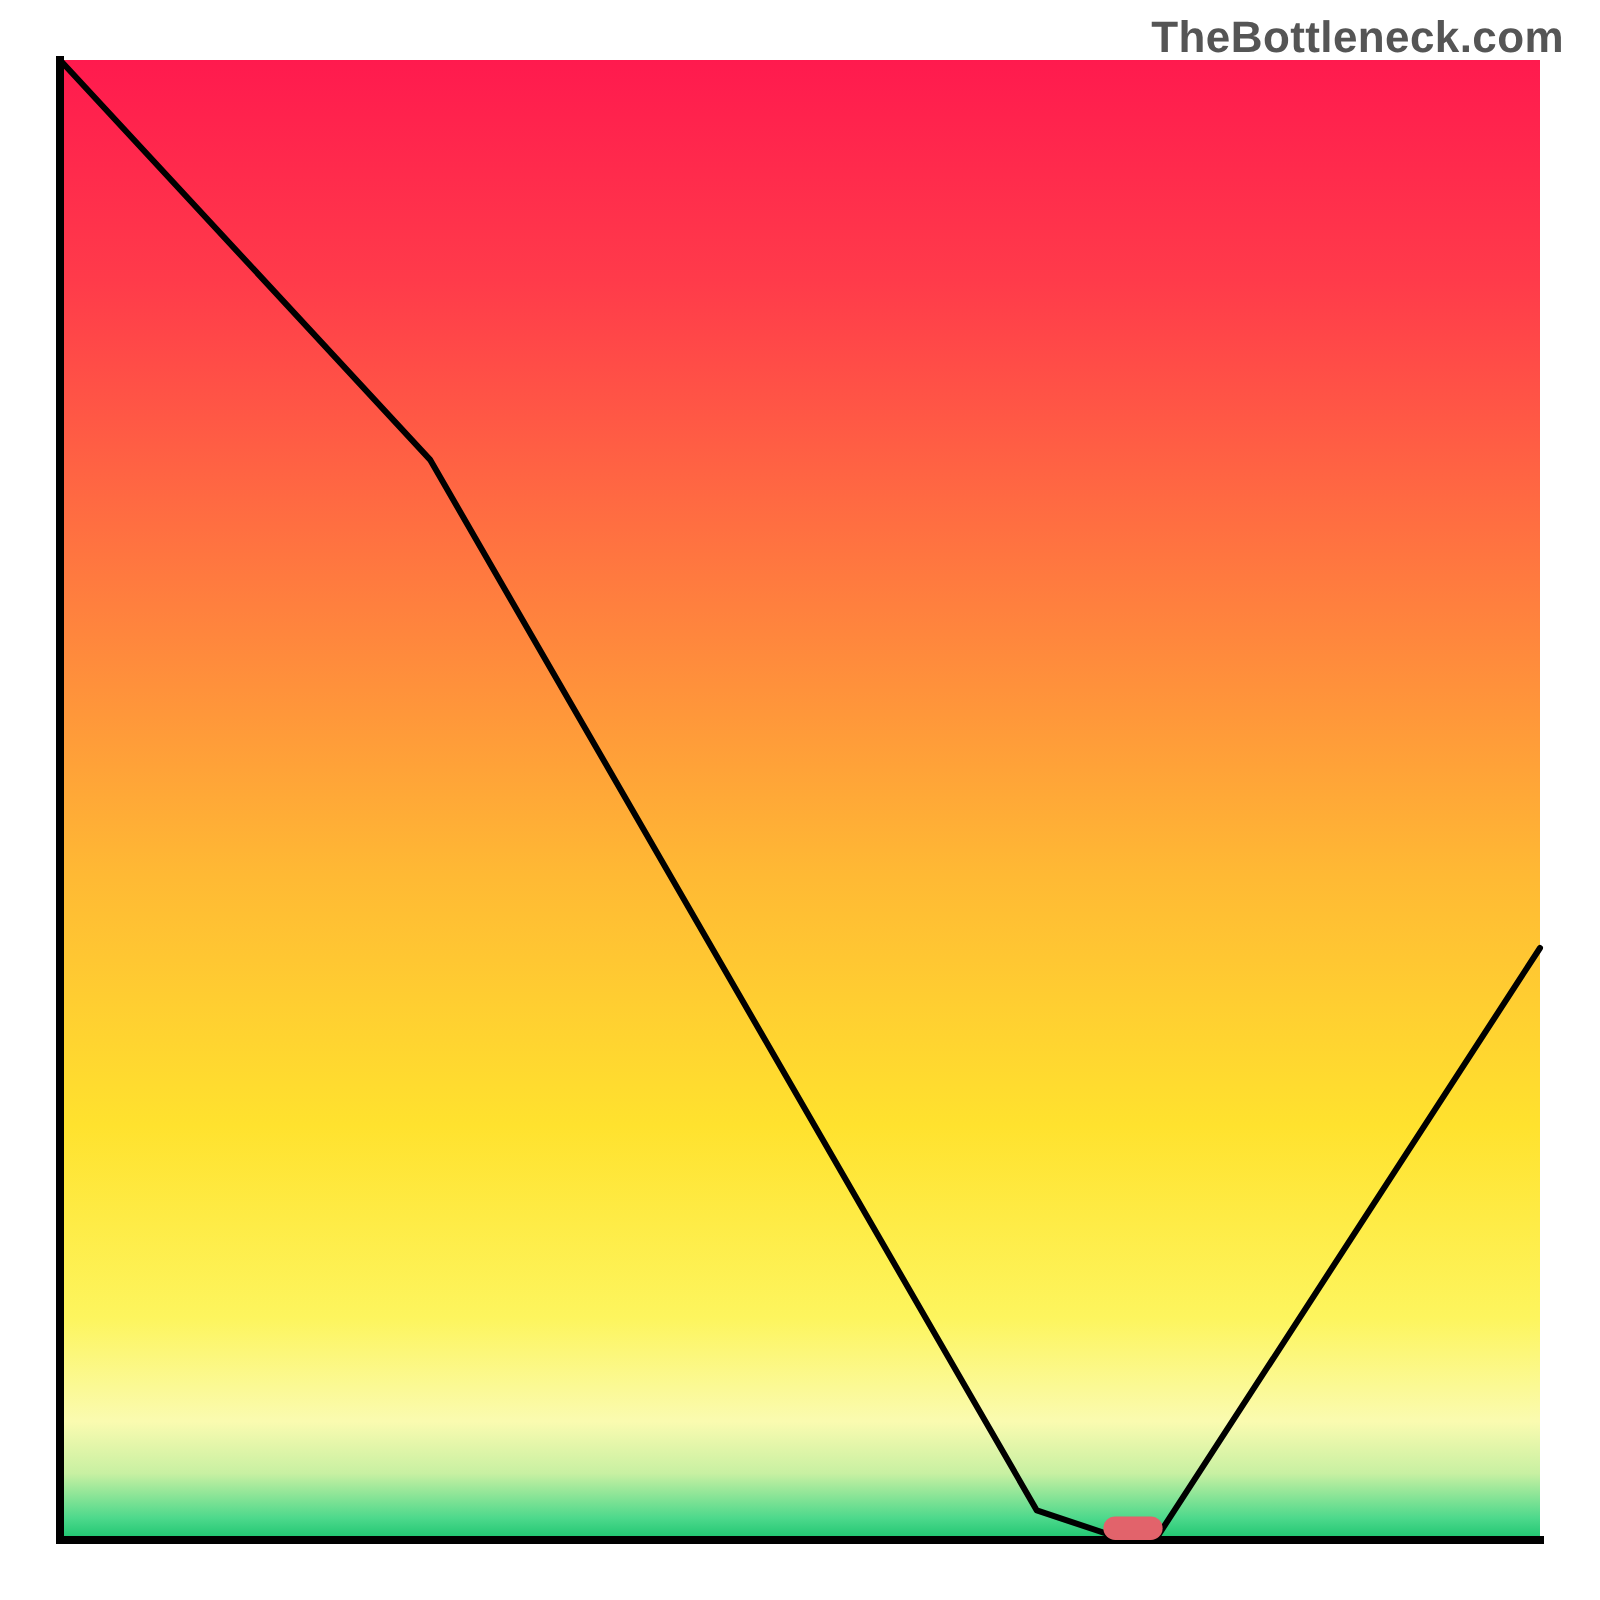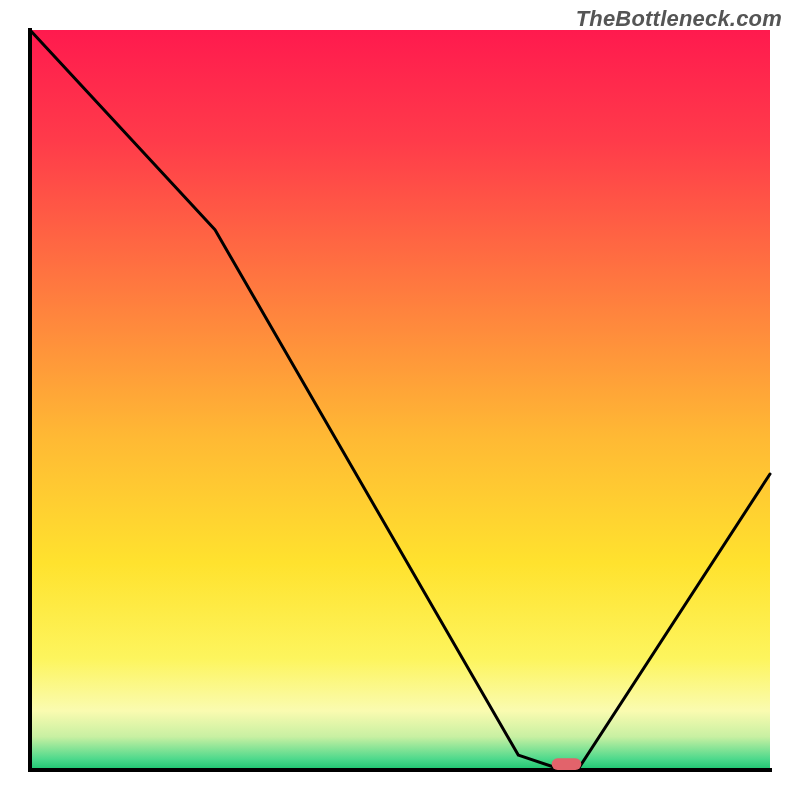--- a/index.html
+++ b/index.html
@@ -8,21 +8,20 @@
     width: 800px;
     height: 800px;
     background: #ffffff;
     font-family: Arial, Helvetica, sans-serif;
     overflow: hidden;
   }
   #chart-wrap {
     position: relative;
     width: 800px;
     height: 619px;
-    font-style: italic;
   }
   #watermark {
     position: absolute;
     top: 6px;
     right: 18px;
     font-size: 22px;
     font-weight: 600;
     color: #555555;
     letter-spacing: 0.2px;
     z-index: 3;

